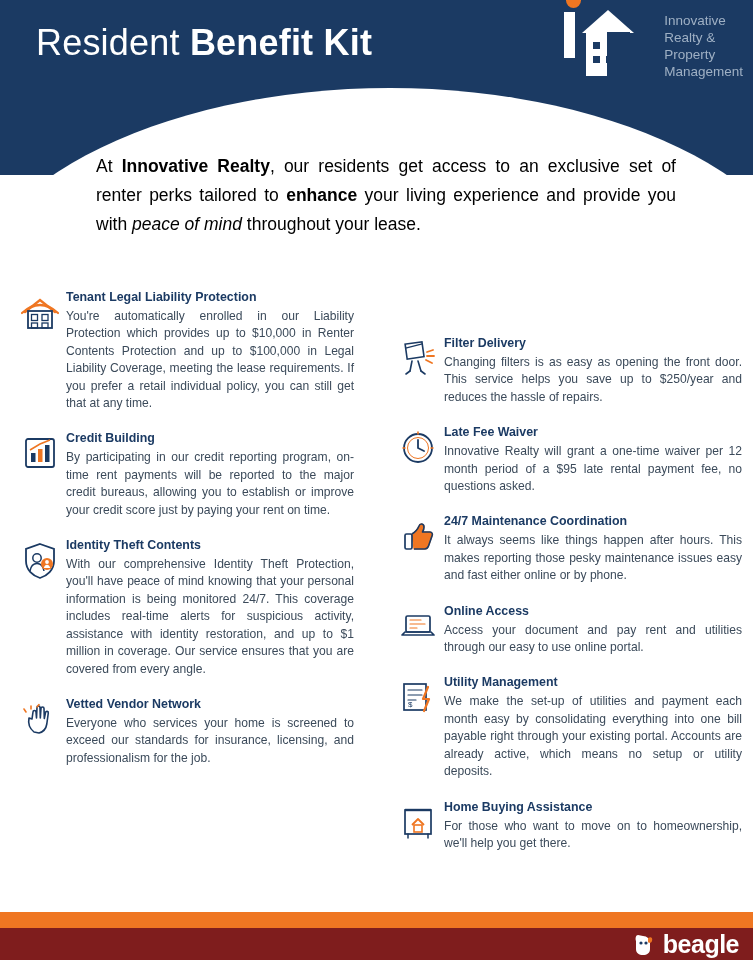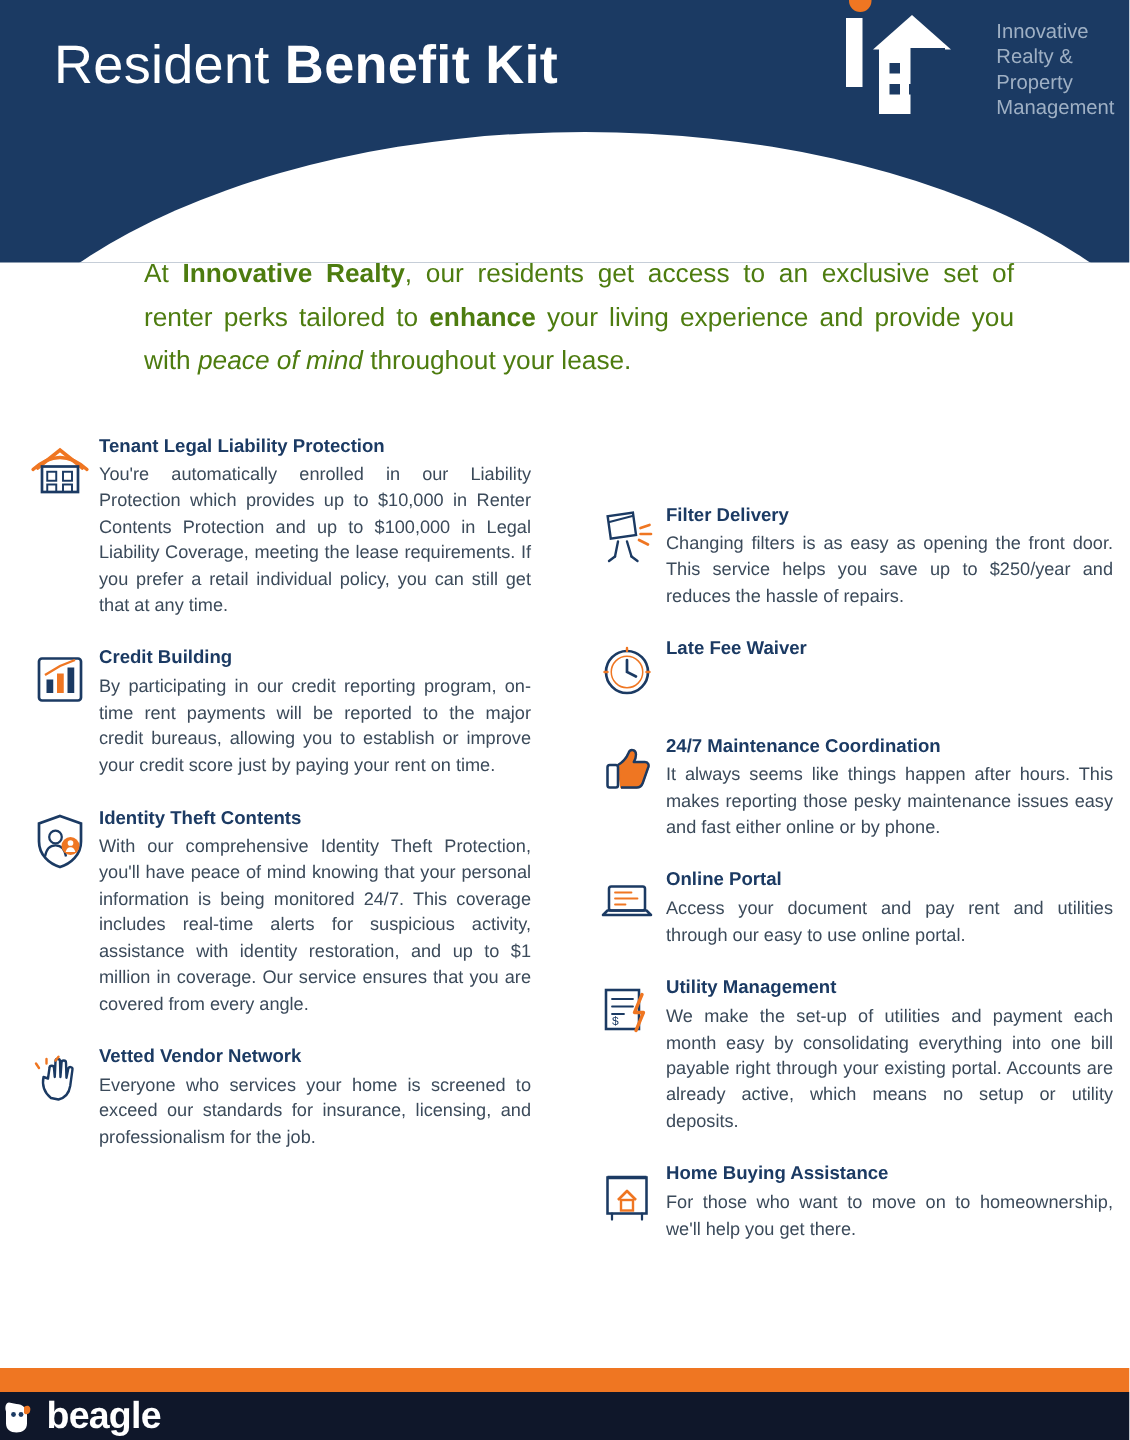--- a/index.html
+++ b/index.html
@@ -63,22 +63,22 @@
     position: absolute; width: 7px; height: 7px; background: #1b3a63;
   }
   .logo-text {
     color: #9fb0c4; font-size: 13.5px; line-height: 17px;
     margin-top: 6px; margin-left: 24px; font-weight: 400;
   }
 
   
   .intro {
     position: absolute; left: 96px; top: 152px; width: 580px;
-    font-size: 17.5px; line-height: 29px; color: #4d7c0f;
-    text-align: justify; font-weight: 400; margin-top: 16px;
+    font-size: 17.5px; line-height: 29px; color: #000000;
+    text-align: justify; font-weight: 400;
   }
   .intro b { font-weight: 700; }
   .intro i { font-style: italic; }
 
   
   .cols {
     position: absolute; top: 290px; left: 0; width: 753px;
     display: flex; gap: 0;
   }
   .col { width: 376px; padding: 0 14px 0 14px; }
@@ -101,22 +101,22 @@
     text-align: justify;
   }
 
   
   .footer-bar {
     position: absolute; left: 0; bottom: 32px; width: 753px; height: 16px;
     background: #ef7622;
   }
   .footer {
     position: absolute; left: 0; bottom: 0; width: 753px; height: 32px;
-    background: #0f172a; display: flex; align-items: center;
-    padding-right: 14px;
+    background: #7f1d1d; display: flex; align-items: center;
+    justify-content: flex-end; padding-right: 14px;
   }
   .footer-brand {
     color: #ffffff; font-size: 25px; font-weight: 700; letter-spacing: -.5px;
     display: flex; align-items: center;
   }
   .beagle-glyph { margin-right: 7px; display: flex; align-items: center; }
 
   svg { display: block; }
 </style>
 </head>
@@ -249,20 +249,21 @@
         <div class="item-icon">
           <svg width="40" height="40" viewBox="0 0 40 40">
             <circle cx="20" cy="21" r="14" fill="none" stroke="#1b3a63" stroke-width="1.8"></circle>
             <circle cx="20" cy="21" r="10.5" fill="none" stroke="#ef7622" stroke-width="1"></circle>
             <path d="M20 13 V21 L26 24" fill="none" stroke="#1b3a63" stroke-width="1.8" stroke-linecap="round"></path>
             <path d="M20 5 L20 7 M33 21 L35 21 M5 21 L7 21" stroke="#ef7622" stroke-width="1.6" stroke-linecap="round"></path>
           </svg>
         </div>
         <div class="item-body">
           <div class="item-title">Late Fee Waiver</div>
+          <div class="item-text">Innovative Realty will grant a one-time waiver per 12 month period of a $95 late rental payment fee, no questions asked.</div>
         </div>
       </div>
 
       <div class="item">
         <div class="item-icon">
           <svg width="40" height="40" viewBox="0 0 40 40">
             <path d="M14 18 C14 18 19 15 21 10 C22 7 26 7.5 26 11 C26 13.5 24.5 16 24.5 16 L32 16 C34 16 35 18 34 20 L30.5 30 C29.8 32 28.5 33 26.5 33 L16 33 Z" fill="#ef7622" stroke="#ef7622" stroke-width="1.2" stroke-linejoin="round"></path>
             <rect x="7" y="18" width="7" height="15" rx="1.5" fill="none" stroke="#1b3a63" stroke-width="1.7"></rect>
             <path d="M14 18 C14 18 19 15 21 10 C22 7 26 7.5 26 11 C26 13.5 24.5 16 24.5 16 L32 16 C34 16 35 18 34 20 L30.5 30 C29.8 32 28.5 33 26.5 33 L16 33" fill="none" stroke="#1b3a63" stroke-width="1.6" stroke-linejoin="round"></path>
           </svg>
@@ -275,21 +276,21 @@
 
       <div class="item">
         <div class="item-icon">
           <svg width="42" height="40" viewBox="0 0 42 40">
             <rect x="9" y="10" width="24" height="16" rx="1.5" fill="none" stroke="#1b3a63" stroke-width="1.7"></rect>
             <path d="M5 29 H37 L34 26 H8 Z" fill="none" stroke="#1b3a63" stroke-width="1.7" stroke-linejoin="round"></path>
             <path d="M13 14 H24 M13 18 H28 M13 22 H20" stroke="#ef7622" stroke-width="1.2" stroke-linecap="round"></path>
           </svg>
         </div>
         <div class="item-body">
-          <div class="item-title">Online Portal</div>
+          <div class="item-title">Online Access</div>
           <div class="item-text">Access your document and pay rent and utilities through our easy to use online portal.</div>
         </div>
       </div>
 
       <div class="item">
         <div class="item-icon">
           <svg width="42" height="42" viewBox="0 0 42 42">
             <rect x="7" y="7" width="22" height="26" fill="none" stroke="#1b3a63" stroke-width="1.7"></rect>
             <path d="M11 13 H25 M11 18 H25 M11 23 H19" stroke="#1b3a63" stroke-width="1.2" stroke-linecap="round"></path>
             <text x="11" y="30" font-family="Liberation Sans, sans-serif" font-size="8" fill="#1b3a63">$</text>

